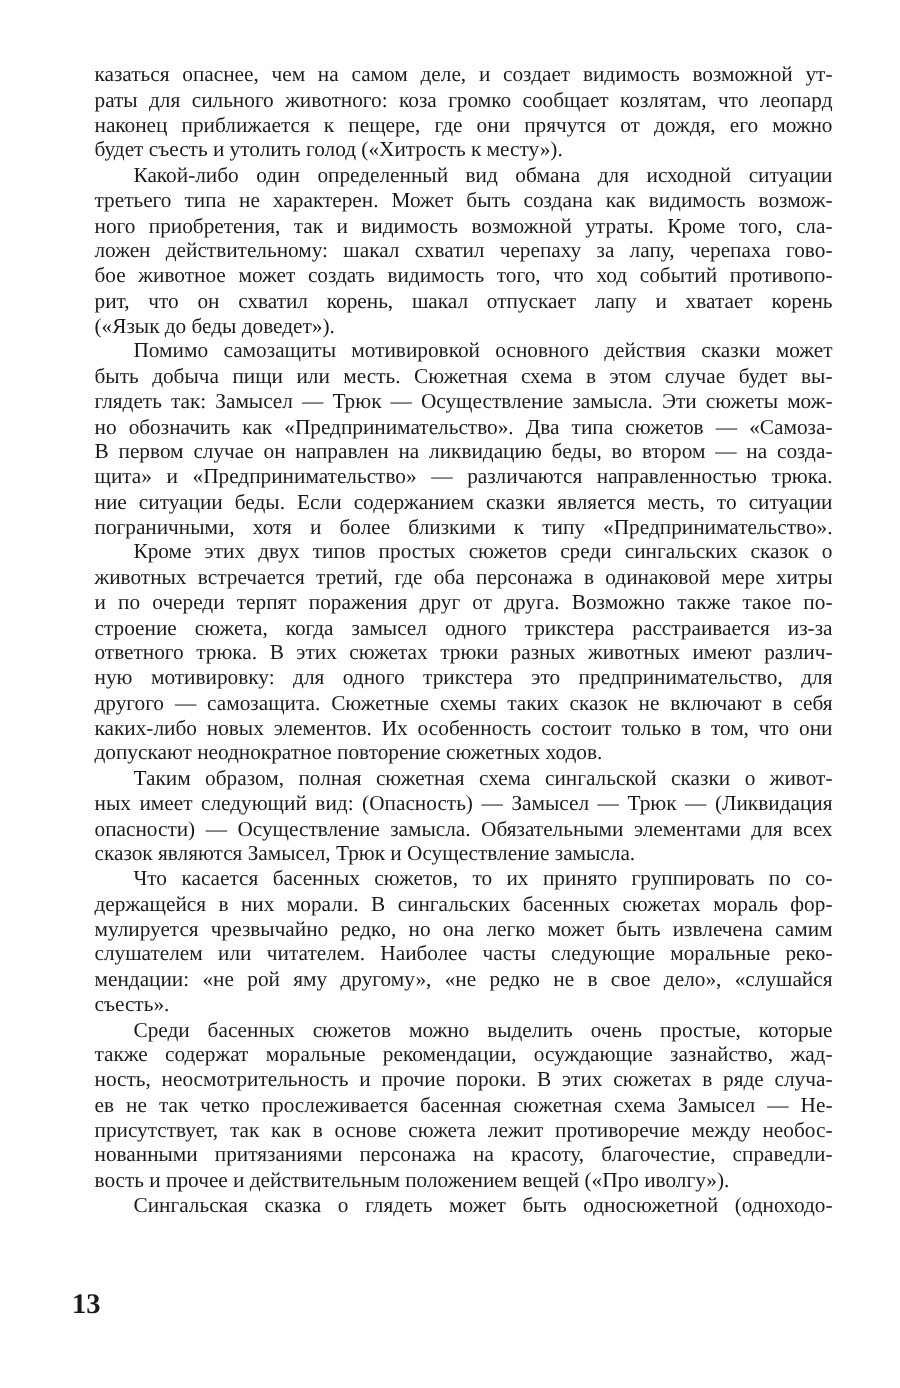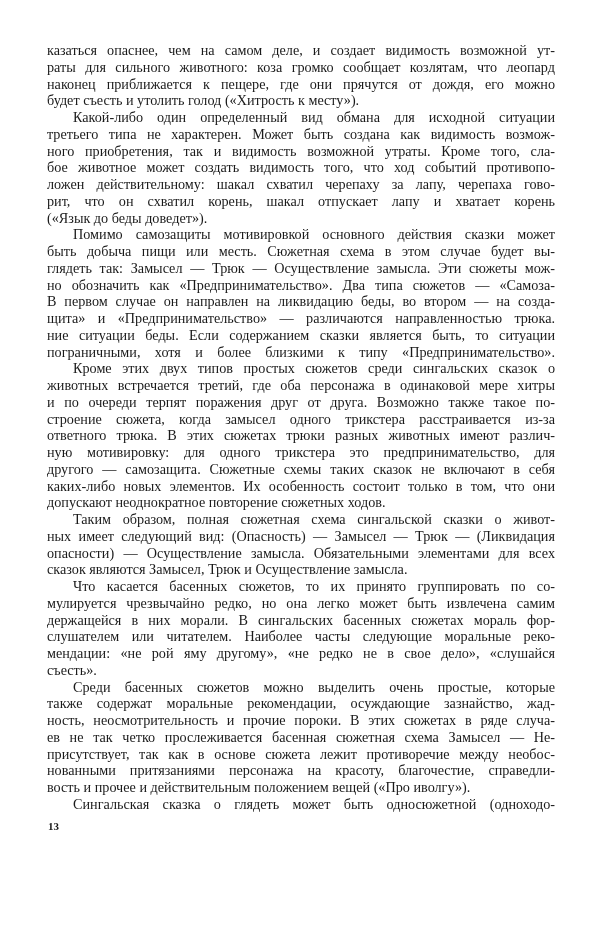--- a/index.html
+++ b/index.html
@@ -2,67 +2,67 @@
 <html><head>
 <meta charset="utf-8">
 <style>
   html, body { margin: 0; padding: 0; background: #ffffff; }
   body { width: 600px; height: 925px; overflow: hidden; position: relative; }
   .page {
     position: absolute; left: 47px; top: 42px; width: 508px;
     font-family: "Liberation Serif", serif; font-size: 14.2px; line-height: 16.75px;
     color: #1a1a1a; text-align: justify;
   }
-  .line { display: block; height: 16.75px; white-space: nowrap; text-align-last: justify; text-align: justify; }
+  .line { display: block; height: 16.75px; white-space: nowrap; text-align-last: justify; text-align: justify; margin-left: 16px; }
   .line.last { text-align-last: left; }
   .line.indent { padding-left: 26px; }
   .pagenum {
-    position: absolute; left: 48px; top: 820px;
-    font-family: "Liberation Serif", serif; font-size: 11px; font-weight: bold; color: #1a1a1a;
+    position: absolute; left: 48px; top: 859px;
+    font-family: "Liberation Serif", serif; font-size: 19px; font-weight: bold; color: #1a1a1a;
   }
 </style>
 </head>
 <body>
 
 <div class="page" id="page-body">
     <span class="line">казаться опаснее, чем на самом деле, и создает видимость возможной ут-</span>
     <span class="line">раты для сильного животного: коза громко сообщает козлятам, что леопард</span>
     <span class="line">наконец приближается к пещере, где они прячутся от дождя, его можно</span>
     <span class="line last">будет съесть и утолить голод («Хитрость к месту»).</span>
     <span class="line indent">Какой-либо один определенный вид обмана для исходной ситуации</span>
     <span class="line">третьего типа не характерен. Может быть создана как видимость возмож-</span>
     <span class="line">ного приобретения, так и видимость возможной утраты. Кроме того, сла-</span>
+    <span class="line">ложен действительному: шакал схватил черепаху за лапу, черепаха гово-</span>
     <span class="line">бое животное может создать видимость того, что ход событий противопо-</span>
-    <span class="line">ложен действительному: шакал схватил черепаху за лапу, черепаха гово-</span>
     <span class="line">рит, что он схватил корень, шакал отпускает лапу и хватает корень</span>
     <span class="line last">(«Язык до беды доведет»).</span>
     <span class="line indent">Помимо самозащиты мотивировкой основного действия сказки может</span>
     <span class="line">быть добыча пищи или месть. Сюжетная схема в этом случае будет вы-</span>
     <span class="line">глядеть так: Замысел — Трюк — Осуществление замысла. Эти сюжеты мож-</span>
     <span class="line">но обозначить как «Предпринимательство». Два типа сюжетов — «Самоза-</span>
     <span class="line">В первом случае он направлен на ликвидацию беды, во втором — на созда-</span>
     <span class="line">щита» и «Предпринимательство» — различаются направленностью трюка.</span>
-    <span class="line">ние ситуации беды. Если содержанием сказки является быть, то ситуации</span>
+    <span class="line">ние ситуации беды. Если содержанием сказки является месть, то ситуации</span>
     <span class="line">пограничными, хотя и более близкими к типу «Предпринимательство».</span>
     <span class="line indent">Кроме этих двух типов простых сюжетов среди сингальских сказок о</span>
     <span class="line">животных встречается третий, где оба персонажа в одинаковой мере хитры</span>
     <span class="line">и по очереди терпят поражения друг от друга. Возможно также такое по-</span>
     <span class="line">строение сюжета, когда замысел одного трикстера расстраивается из-за</span>
     <span class="line">ответного трюка. В этих сюжетах трюки разных животных имеют различ-</span>
     <span class="line">ную мотивировку: для одного трикстера это предпринимательство, для</span>
     <span class="line">другого — самозащита. Сюжетные схемы таких сказок не включают в себя</span>
     <span class="line">каких-либо новых элементов. Их особенность состоит только в том, что они</span>
     <span class="line last">допускают неоднократное повторение сюжетных ходов.</span>
     <span class="line indent">Таким образом, полная сюжетная схема сингальской сказки о живот-</span>
     <span class="line">ных имеет следующий вид: (Опасность) — Замысел — Трюк — (Ликвидация</span>
     <span class="line">опасности) — Осуществление замысла. Обязательными элементами для всех</span>
     <span class="line last">сказок являются Замысел, Трюк и Осуществление замысла.</span>
     <span class="line indent">Что касается басенных сюжетов, то их принято группировать по со-</span>
+    <span class="line">держащейся в них морали. В сингальских басенных сюжетах мораль фор-</span>
     <span class="line">мулируется чрезвычайно редко, но она легко может быть извлечена самим</span>
-    <span class="line">держащейся в них морали. В сингальских басенных сюжетах мораль фор-</span>
     <span class="line">слушателем или читателем. Наиболее часты следующие моральные реко-</span>
     <span class="line">мендации: «не рой яму другому», «не редко не в свое дело», «слушайся</span>
     <span class="line last">съесть».</span>
     <span class="line indent">Среди басенных сюжетов можно выделить очень простые, которые</span>
     <span class="line">также содержат моральные рекомендации, осуждающие зазнайство, жад-</span>
     <span class="line">ность, неосмотрительность и прочие пороки. В этих сюжетах в ряде случа-</span>
     <span class="line">ев не так четко прослеживается басенная сюжетная схема Замысел — Не-</span>
     <span class="line">присутствует, так как в основе сюжета лежит противоречие между необос-</span>
     <span class="line">нованными притязаниями персонажа на красоту, благочестие, справедли-</span>
     <span class="line last">вость и прочее и действительным положением вещей («Про иволгу»).</span>

